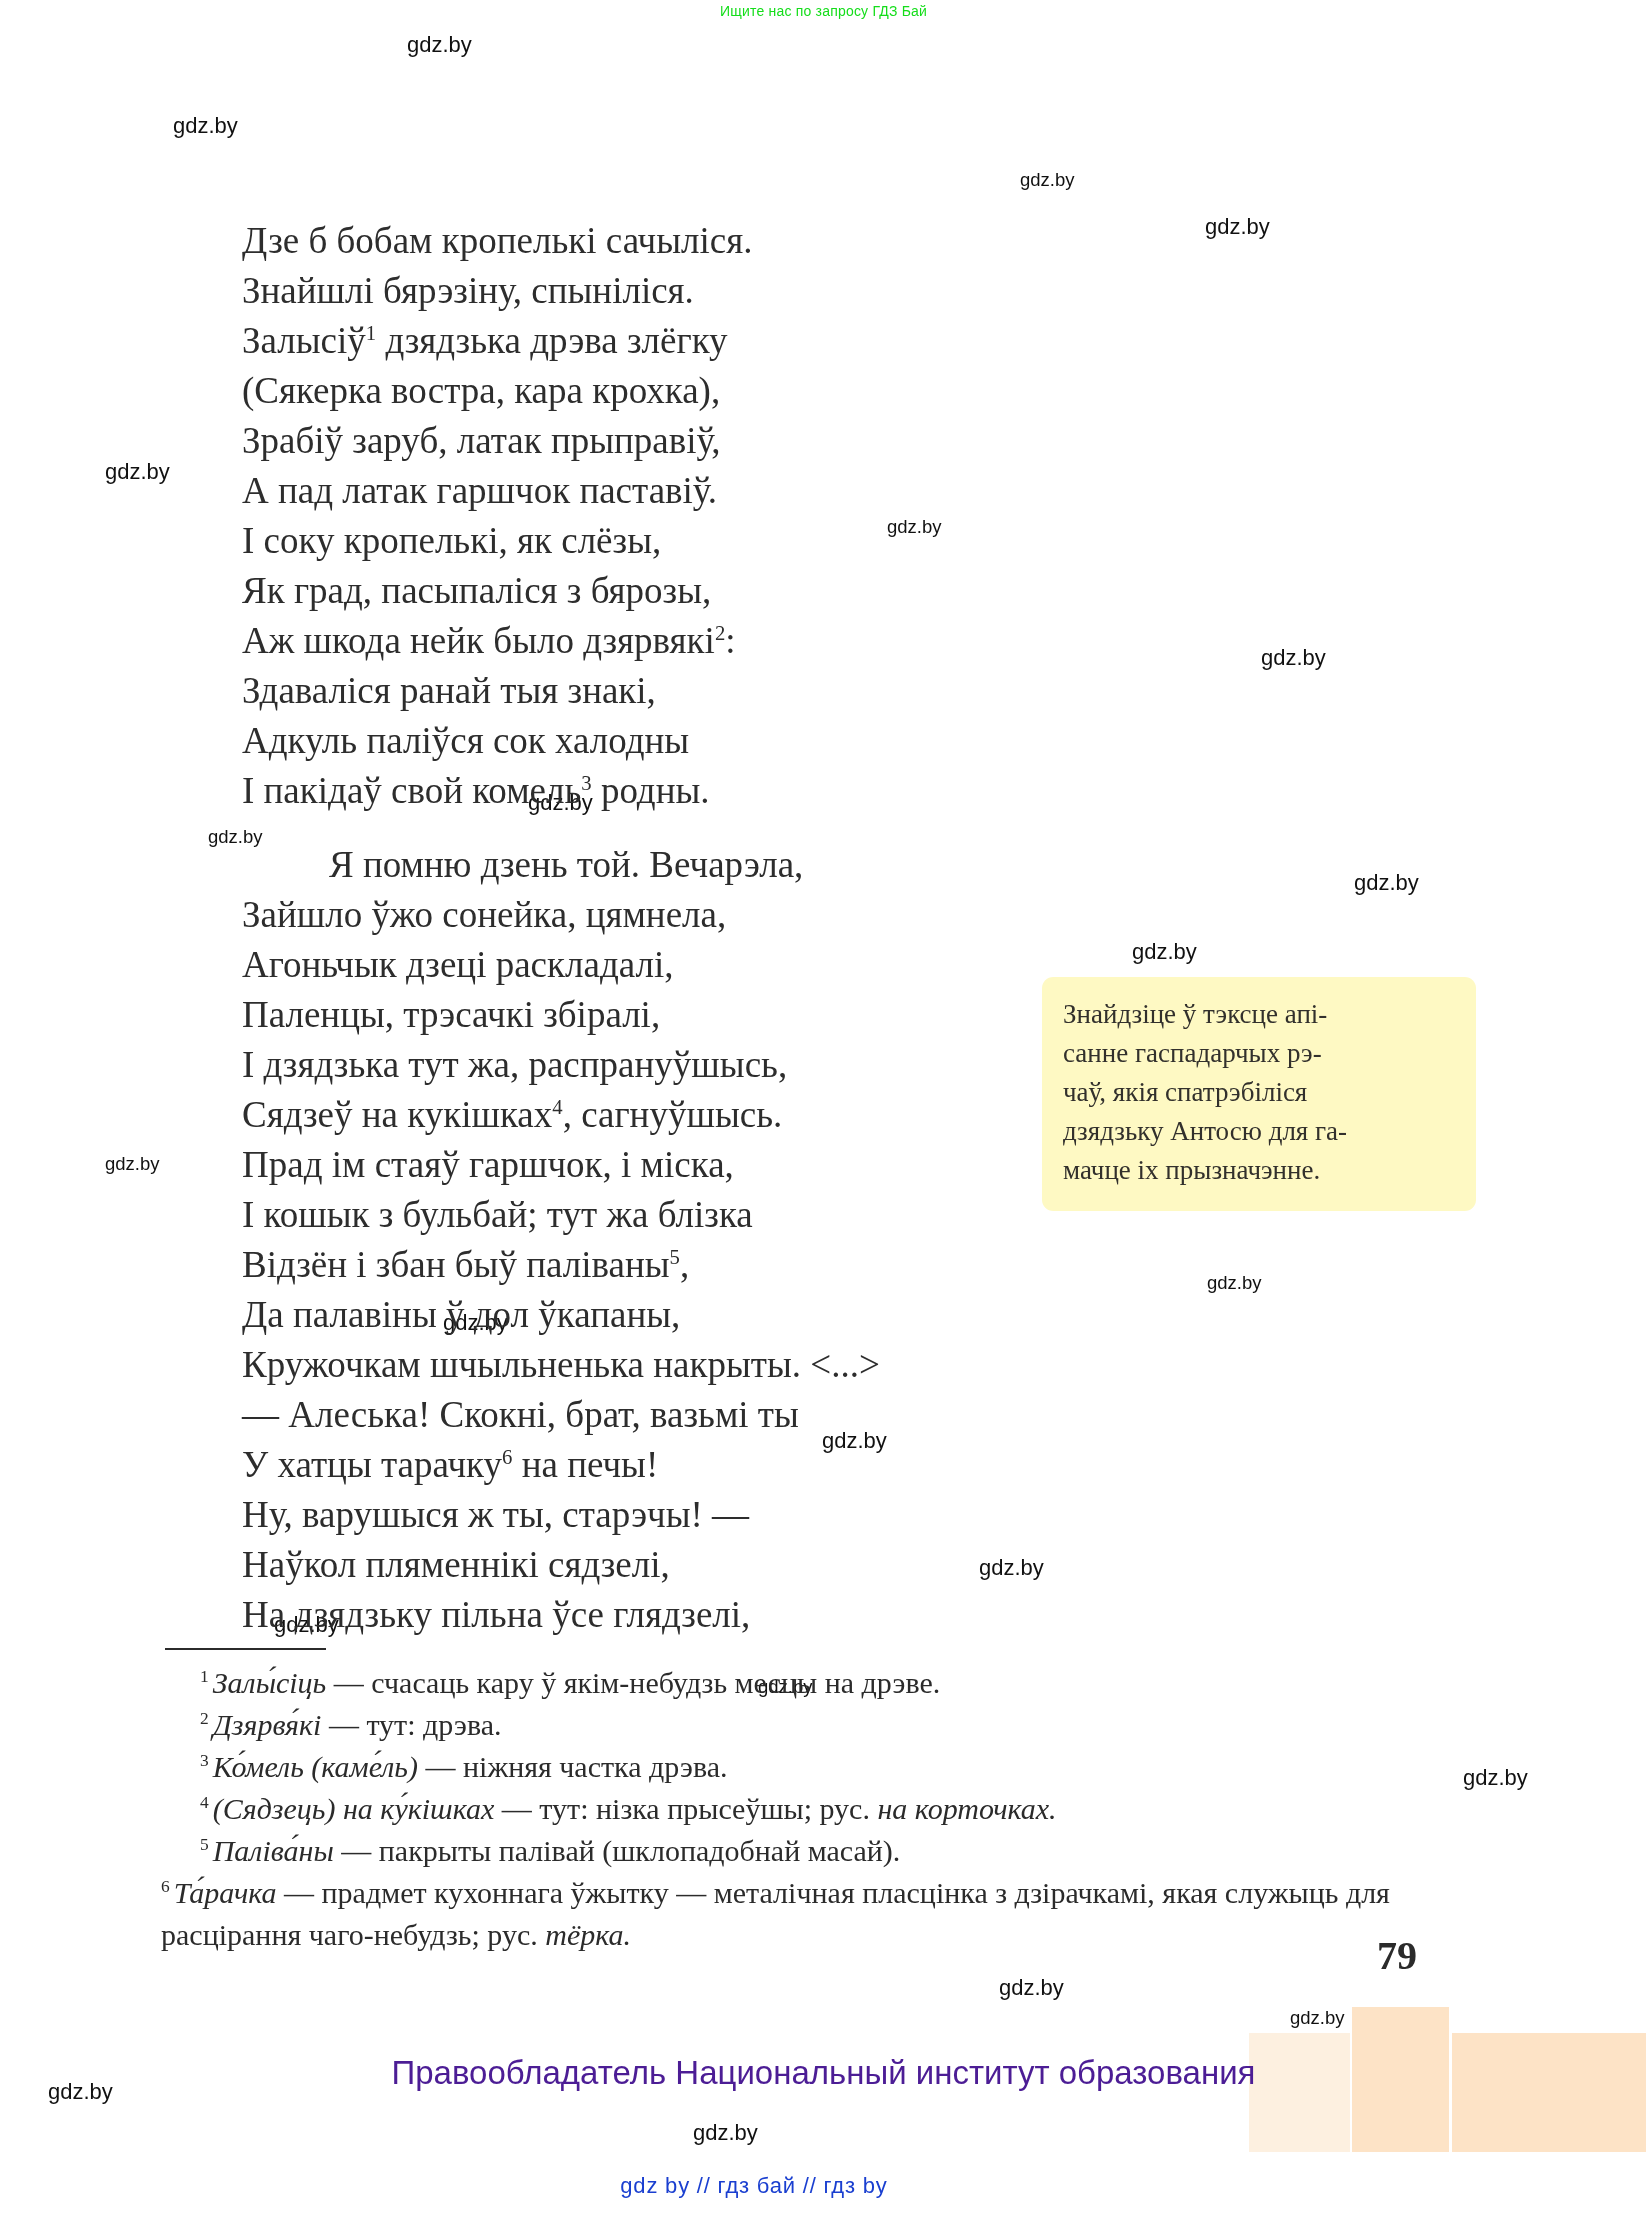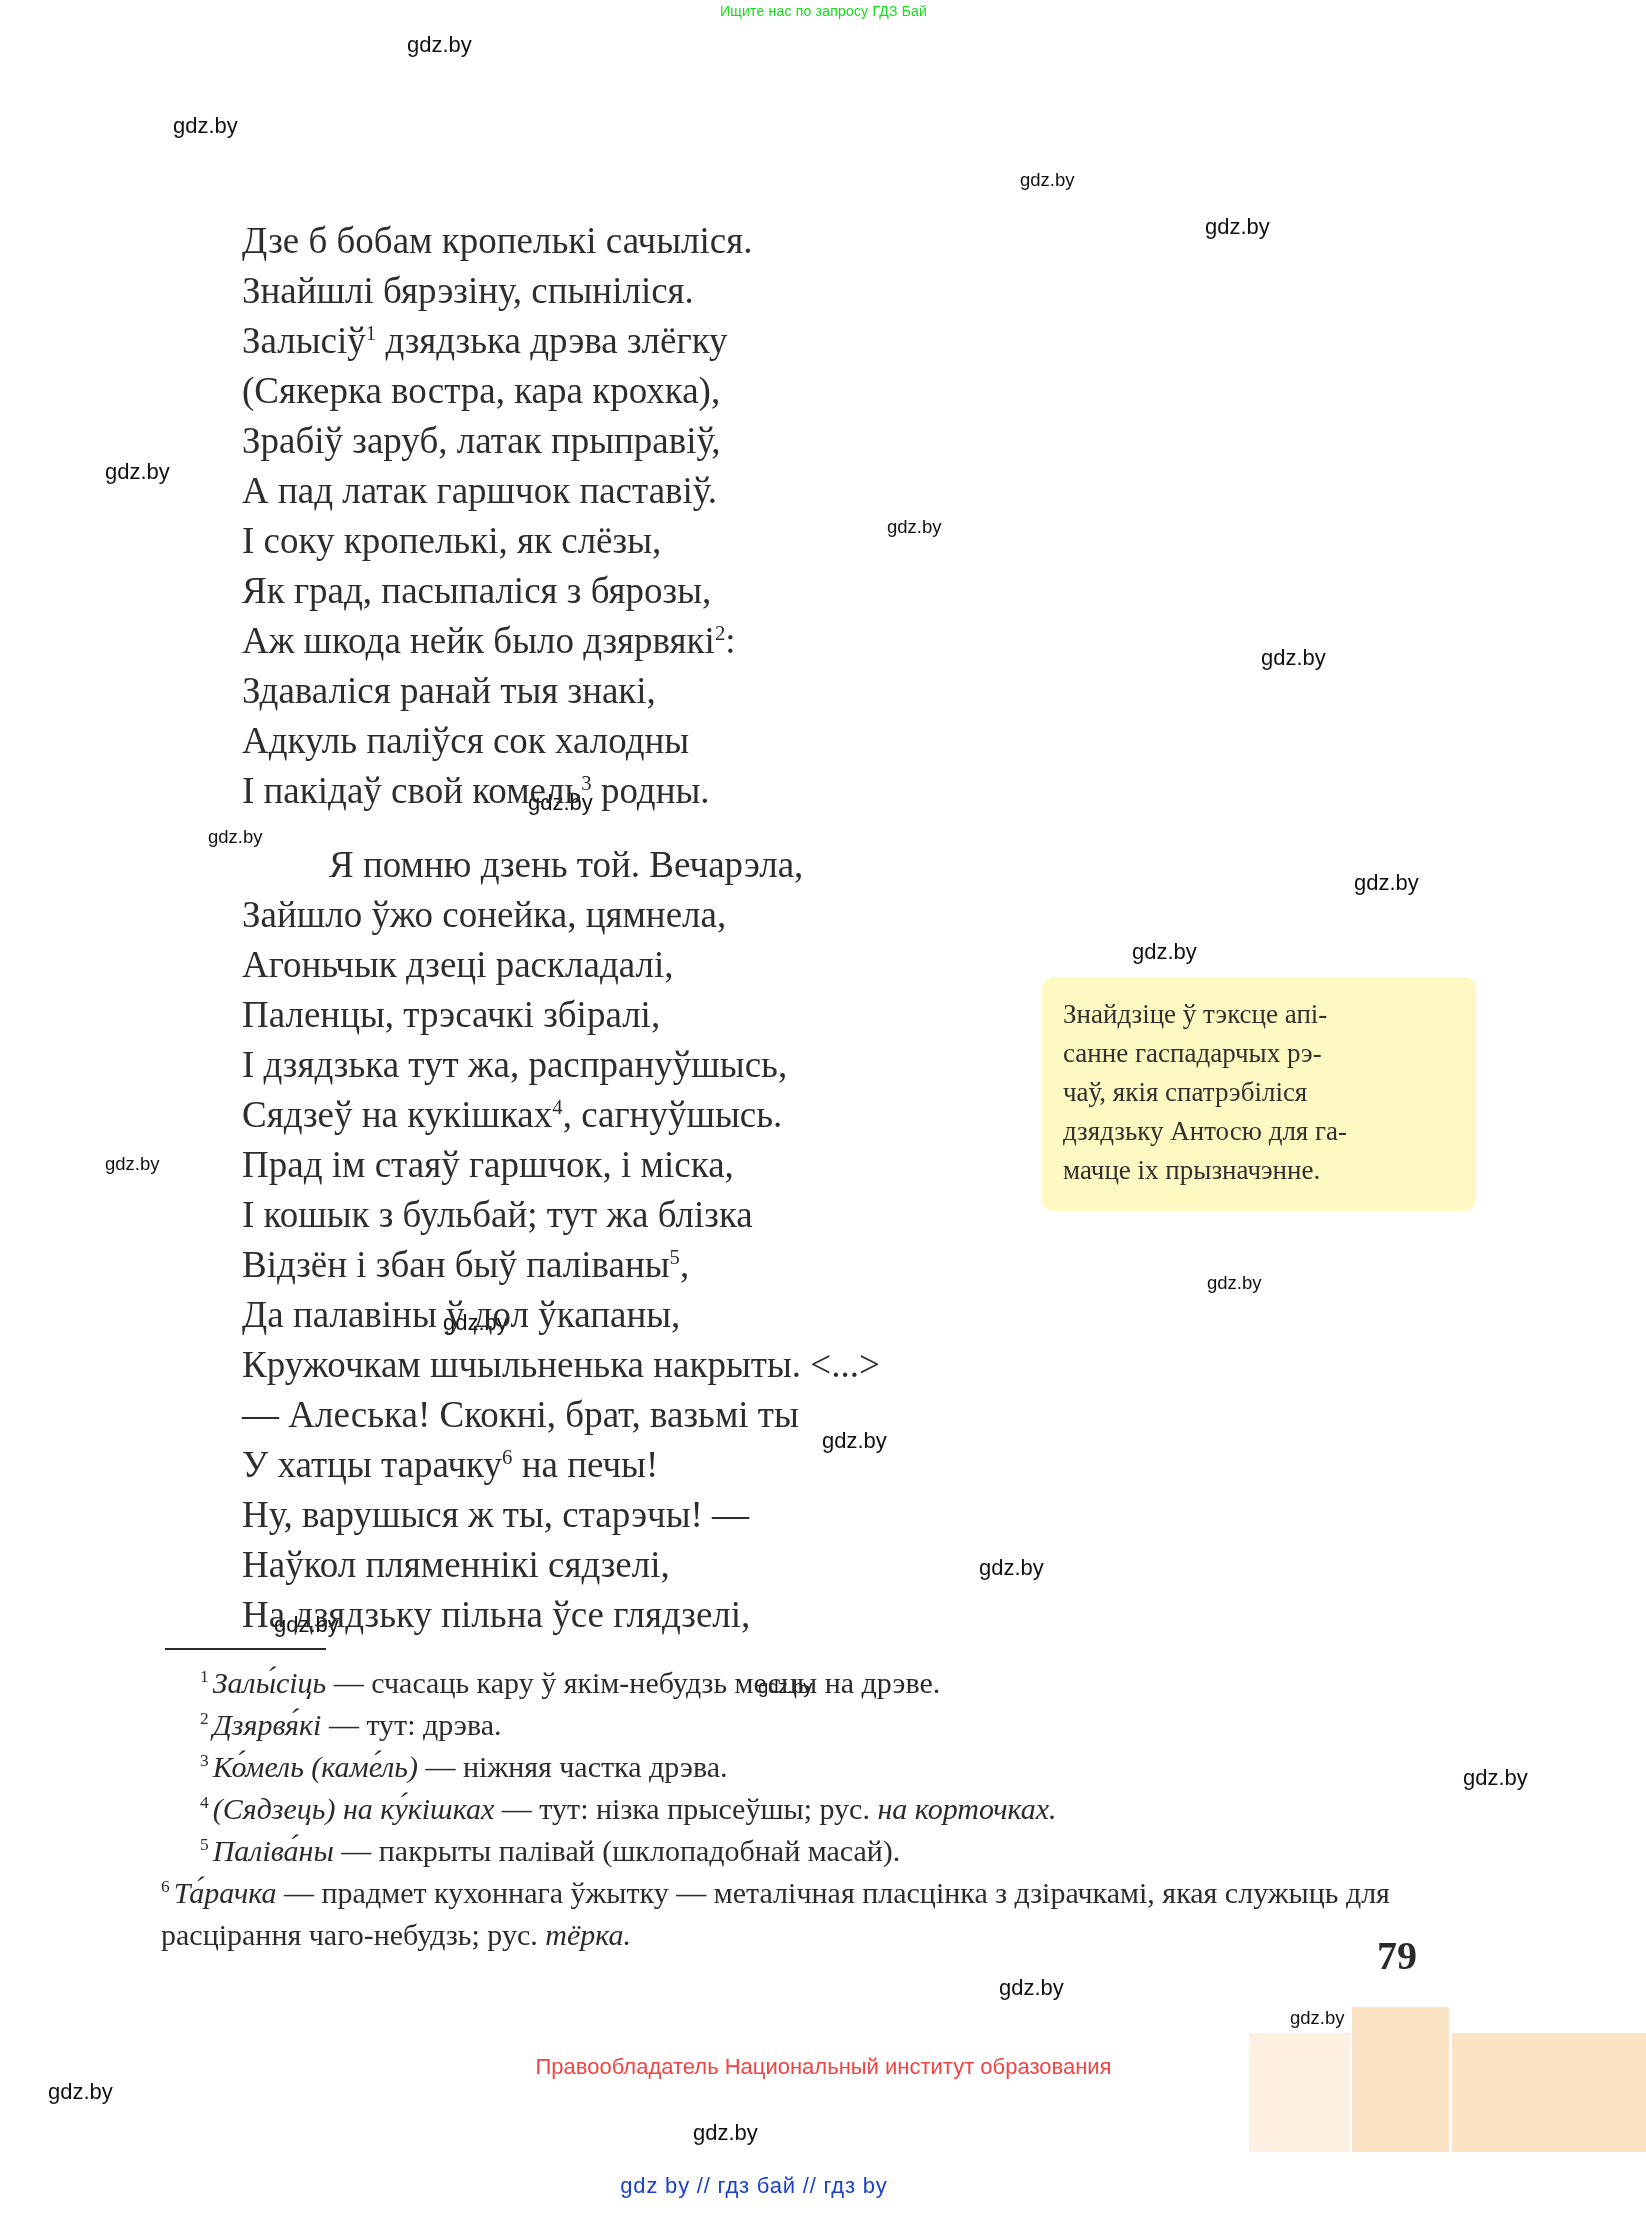--- a/index.html
+++ b/index.html
@@ -132,22 +132,22 @@
   }
 
   
   #copyright {
     position: absolute;
     left: 0;
     top: 2054px;
     width: 1647px;
     text-align: center;
     font-family: "Liberation Sans", "DejaVu Sans", sans-serif;
-    font-size: 22px;
-    color: #ef4444;
+    font-size: 33px;
+    color: #4c1d95;
     white-space: nowrap;
   }
 
   
   #bottom-links {
     position: absolute;
     left: 0;
     top: 2173px;
     width: 1508px;
     text-align: center;

